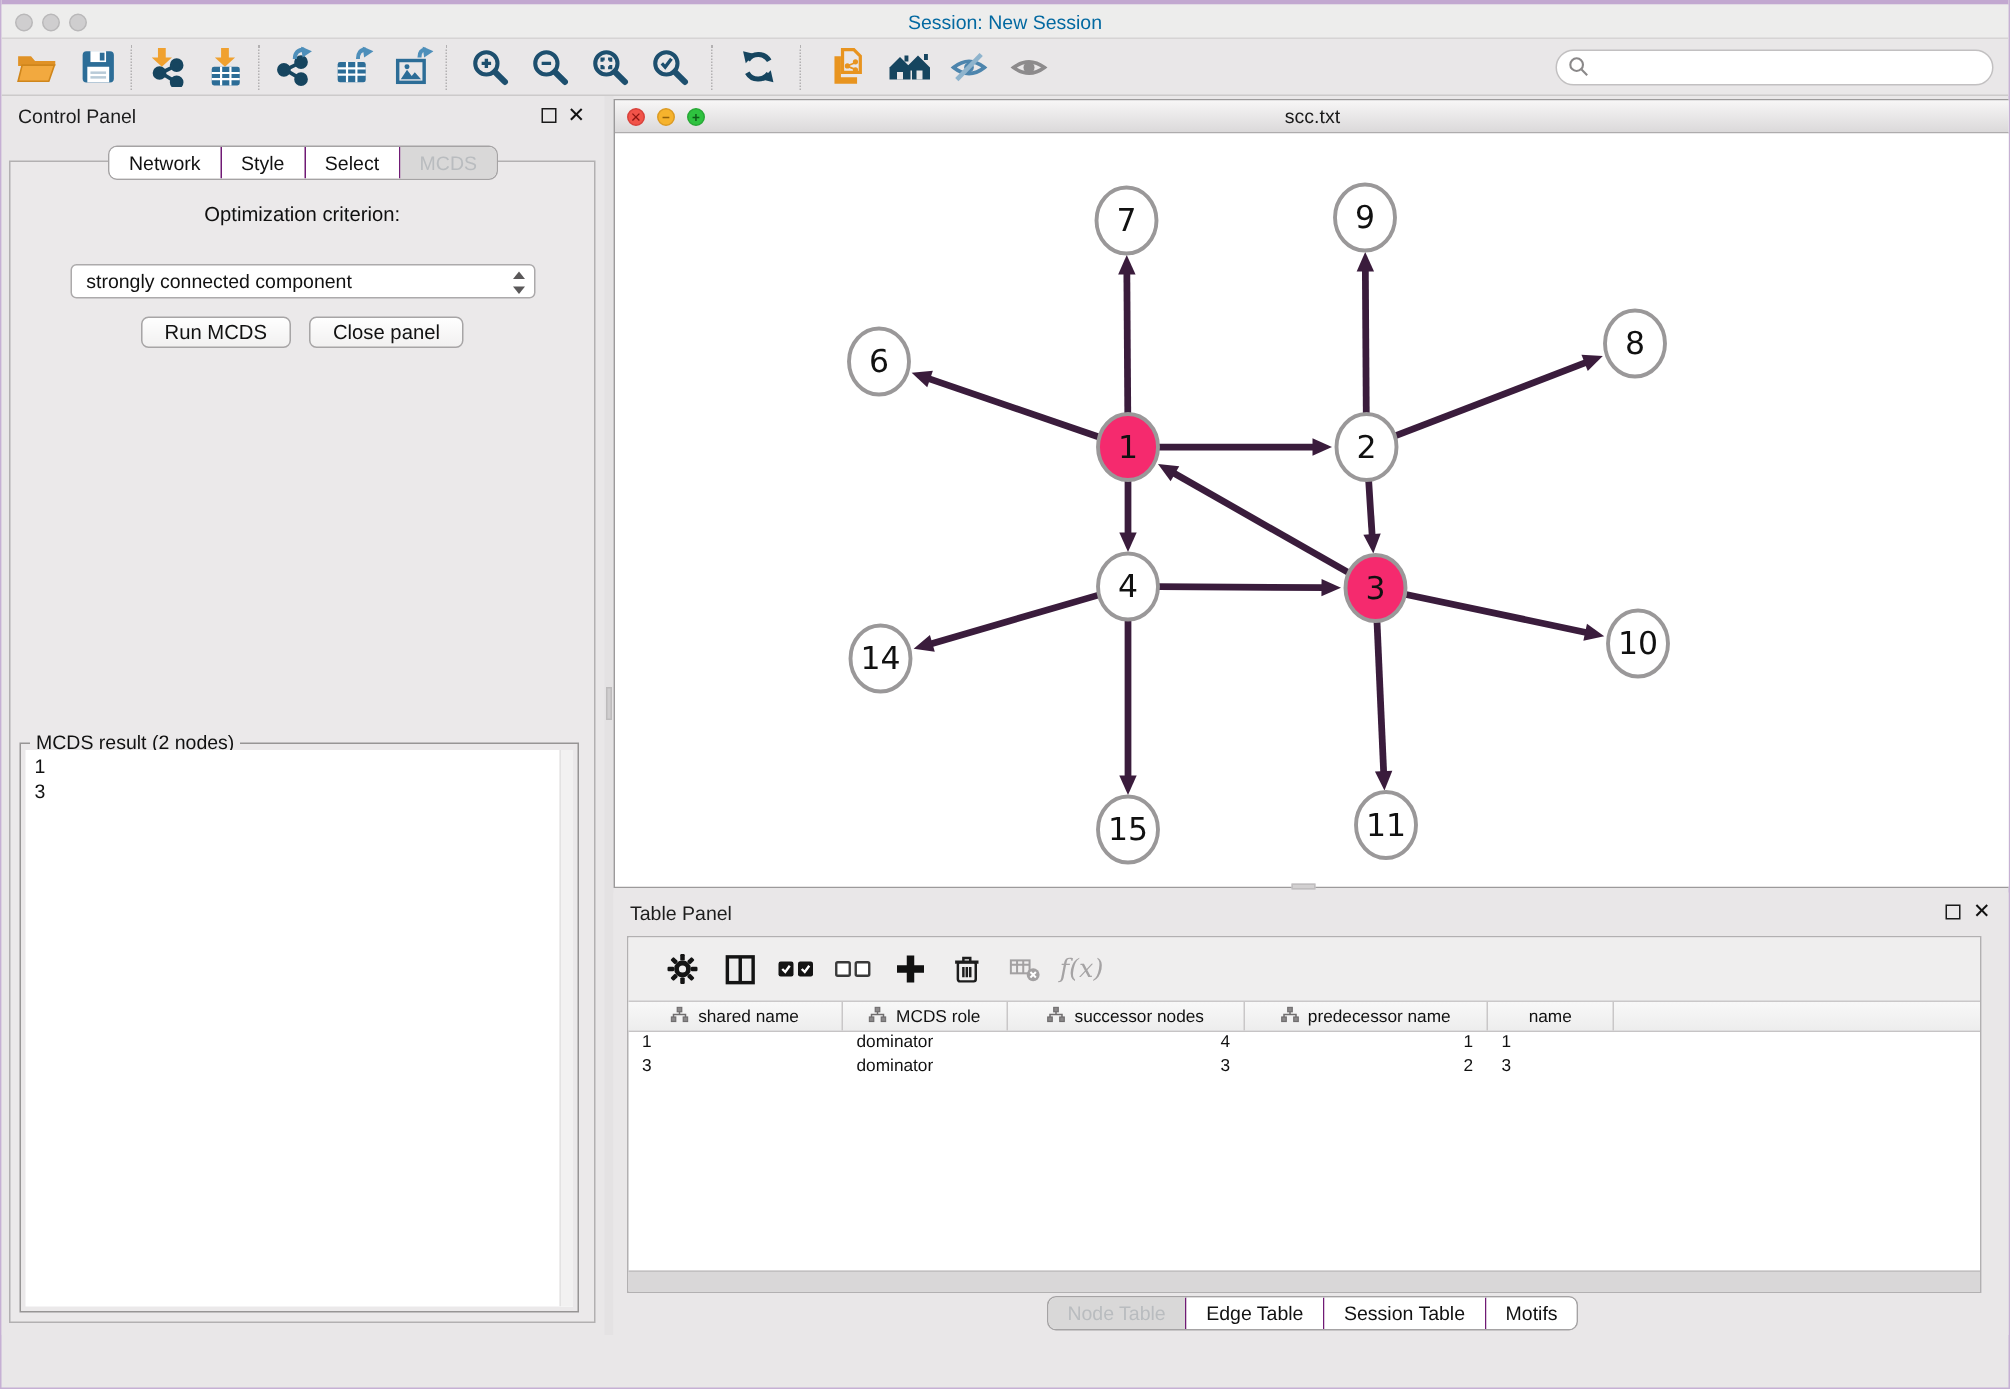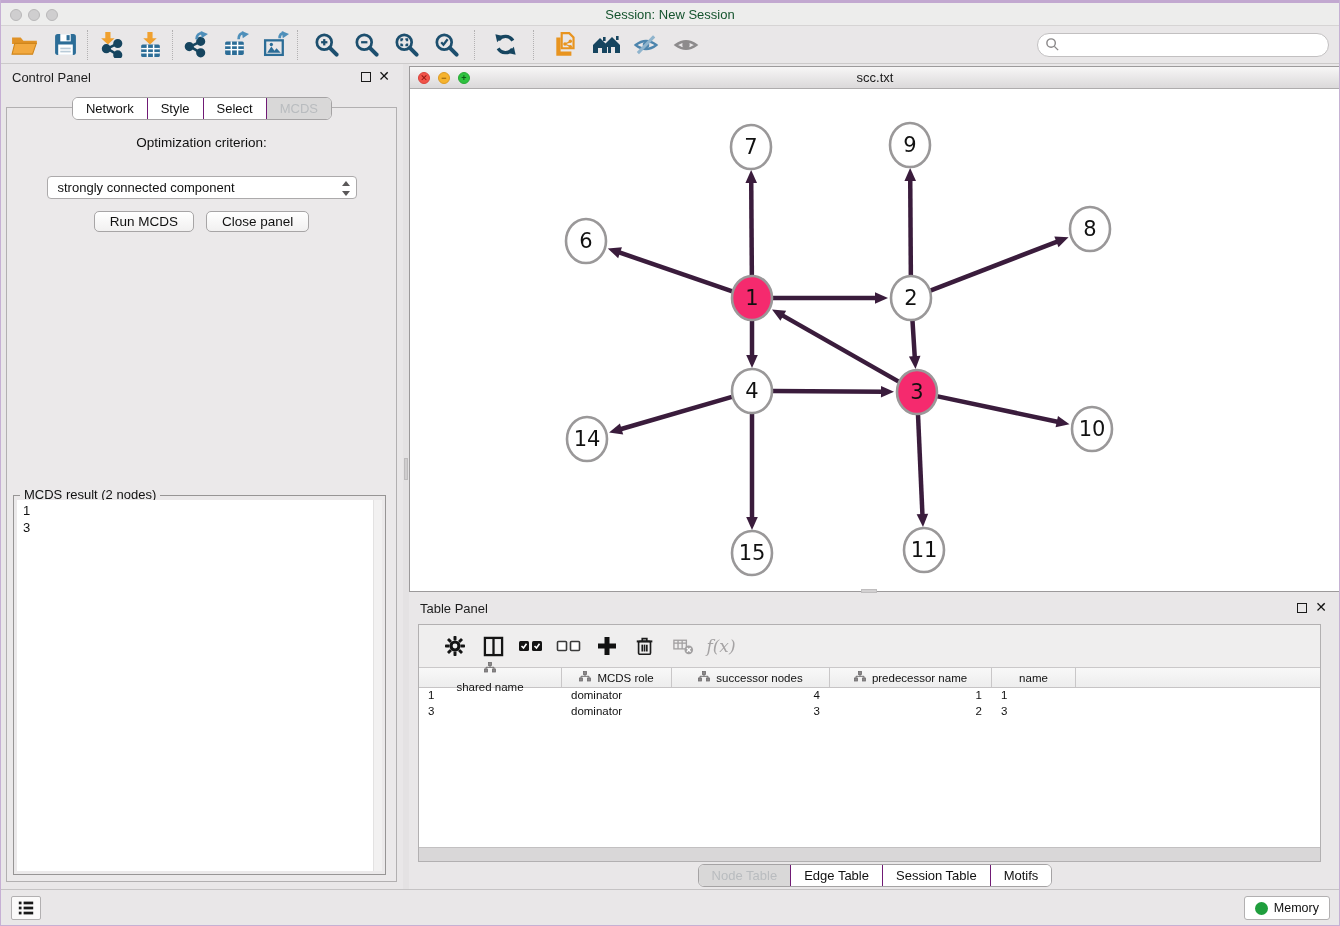--- a/index.html
+++ b/index.html
@@ -6,21 +6,21 @@
   body { font-family:"Liberation Sans","DejaVu Sans",sans-serif; background:#555; }
   #app { position:relative; width:1340px; height:926px; background:#e9e7e8; overflow:hidden;
          border-left:1px solid #c6b0d4; border-right:1px solid #c6b0d4; border-bottom:1px solid #c6b0d4;}
   .top-strip { position:absolute; left:0; top:0; width:100%; height:3px; background:#c2a8d0; }
 
   
   .titlebar { position:absolute; left:0; top:3px; width:100%; height:23px; background:#ededec;
               border-bottom:1px solid #d6d4d4; }
   .traffic { position:absolute; top:6px; width:12px; height:12px; border-radius:50%;
              background:#cfcecf; border:1px solid #b9b8b9; }
-  .win-title { position:absolute; width:100%; text-align:center; top:4px; font-size:13px; color:#14532d; }
+  .win-title { position:absolute; width:100%; text-align:center; top:4px; font-size:13px; color:#0369a1; }
 
   
   .toolbar { position:absolute; left:0; top:26px; width:100%; height:38px; background:#e9e7e8;
              border-bottom:1px solid #cccaca; display:flex; align-items:center; }
   .tb-icon { display:inline-flex; align-items:center; justify-content:center; width:40px; height:34px; cursor:default; }
   .tb-sep { width:1px; height:30px; margin:0 2px; border-left:1px dotted #b3b1b2; }
   .search-wrap { position:absolute; right:10px; top:7px; width:292px; height:24px; }
   .search-wrap input { width:100%; height:100%; border:1px solid #c2c0c1; border-radius:12px;
                        padding:0 10px 0 26px; font-size:13px; background:#fff; outline:none; }
   .search-glyph { position:absolute; left:8px; top:4px; }
@@ -509,21 +509,21 @@
                 <line x1="6.3" y1="4" x2="6.3" y2="13"></line>
                 <line x1="10.6" y1="4" x2="10.6" y2="13"></line>
               </g>
               <circle cx="17.5" cy="14" r="4.5" fill="#a3a1a2"></circle>
               <path d="M15.6 12.1l3.8 3.8M19.4 12.1l-3.8 3.8" stroke="#fff" stroke-width="1.4"></path>
             </svg>
         </span>
         <span class="tp-icon fx">f(x)</span>
       </div>
       <div class="grid-head" id="grid-head">
-          <div class="th" style="width: 143px; flex-direction: column;">
+          <div class="th" style="width: 143px;">
             <span><svg width="12" height="11" viewBox="0 0 12 11">
                 <g fill="#8a8889" stroke="#6f6d6e" stroke-width="0.8">
                   <rect x="4.5" y="0.5" width="3" height="3"></rect>
                   <rect x="0.5" y="7" width="3" height="3"></rect>
                   <rect x="8.5" y="7" width="3" height="3"></rect>
                 </g>
                 <path d="M6 3.5v1.8M2 7V5.3h8V7" fill="none" stroke="#6f6d6e" stroke-width="1"></path>
               </svg></span>
             <span>shared name</span>
           </div>
@@ -585,31 +585,13 @@
     <div class="tp-tabs">
         <div class="seg-inner" id="tbl-tabs">
           <div class="seg-tab sel">Node Table</div>
           <div class="seg-tab">Edge Table</div>
           <div class="seg-tab">Session Table</div>
           <div class="seg-tab">Motifs</div>
         </div>
       </div>
   </div>
 
-  <div class="statusbar">
-    <div class="list-btn">
-      <svg width="18" height="16" viewBox="0 0 22 20">
-          <g fill="#1a1a1a">
-            <rect x="2" y="2" width="3.4" height="3.4"></rect>
-            <rect x="8" y="2" width="12" height="3.4"></rect>
-            <rect x="2" y="8.3" width="3.4" height="3.4"></rect>
-            <rect x="8" y="8.3" width="12" height="3.4"></rect>
-            <rect x="2" y="14.6" width="3.4" height="3.4"></rect>
-            <rect x="8" y="14.6" width="12" height="3.4"></rect>
-          </g>
-        </svg>
-    </div>
-    <div class="mem-btn">
-      <span class="mem-dot"></span>
-      <span>Memory</span>
-    </div>
-  </div>
 </div>
 
 </body></html>

